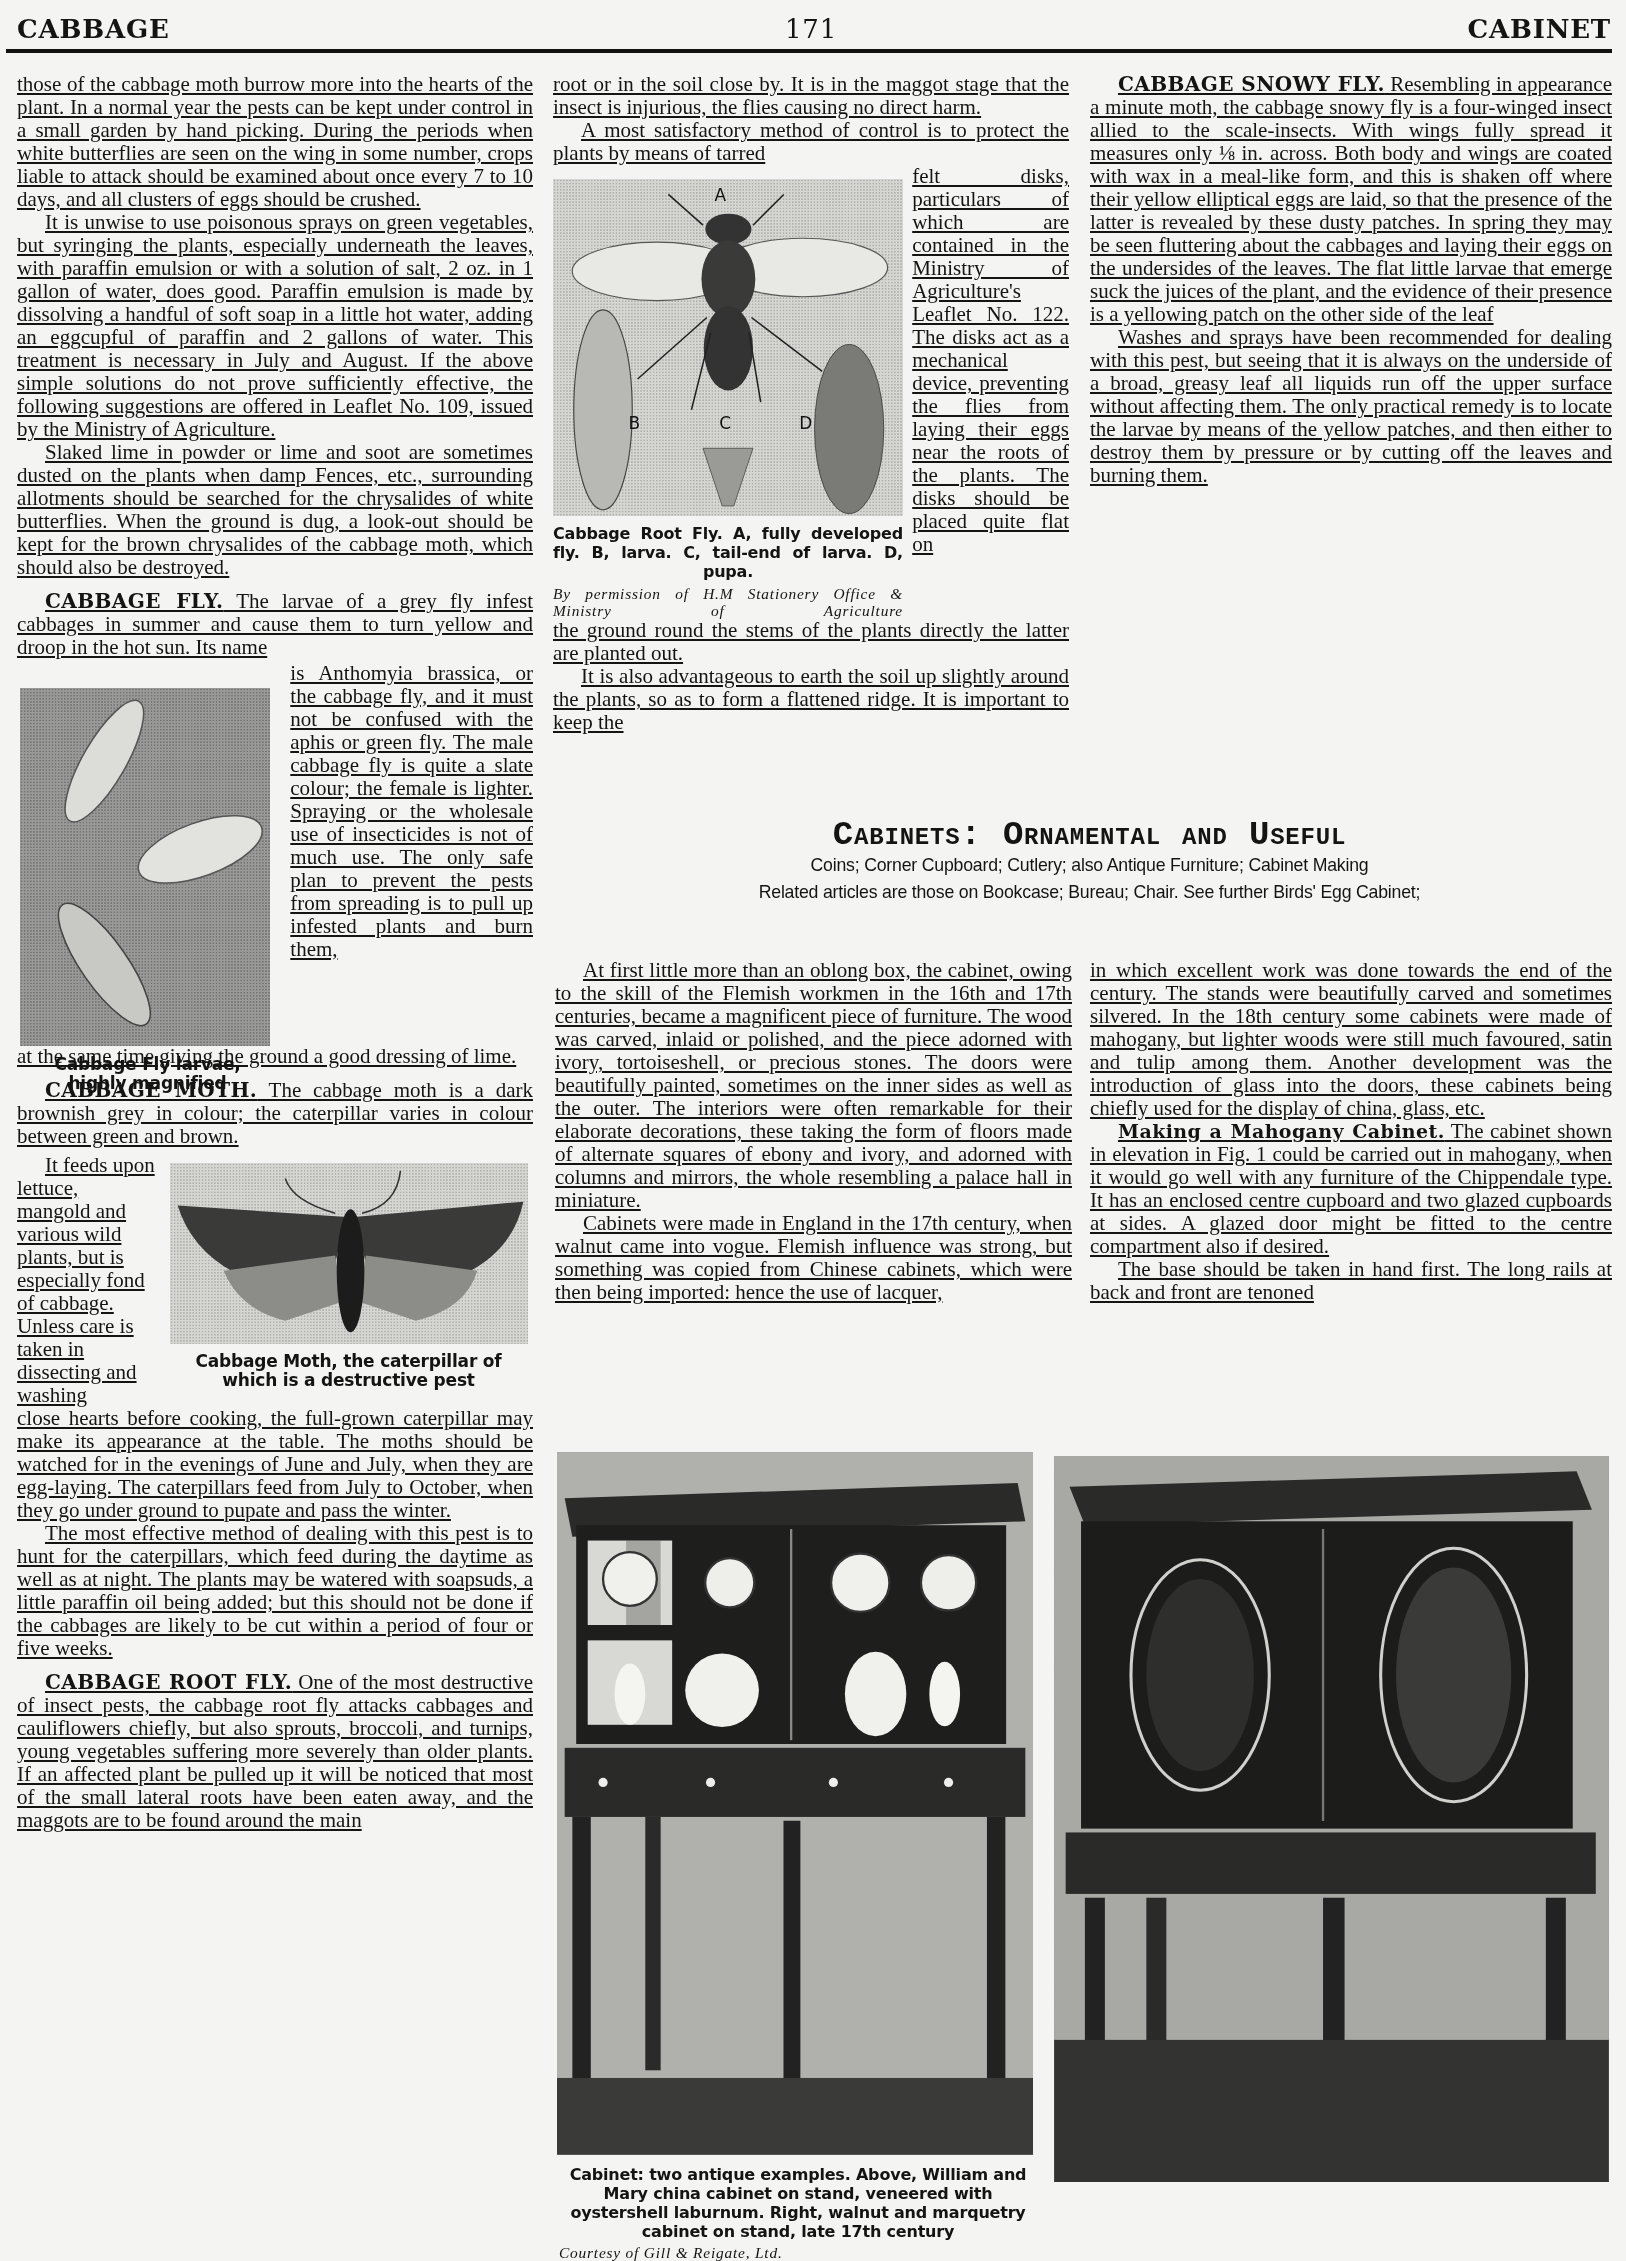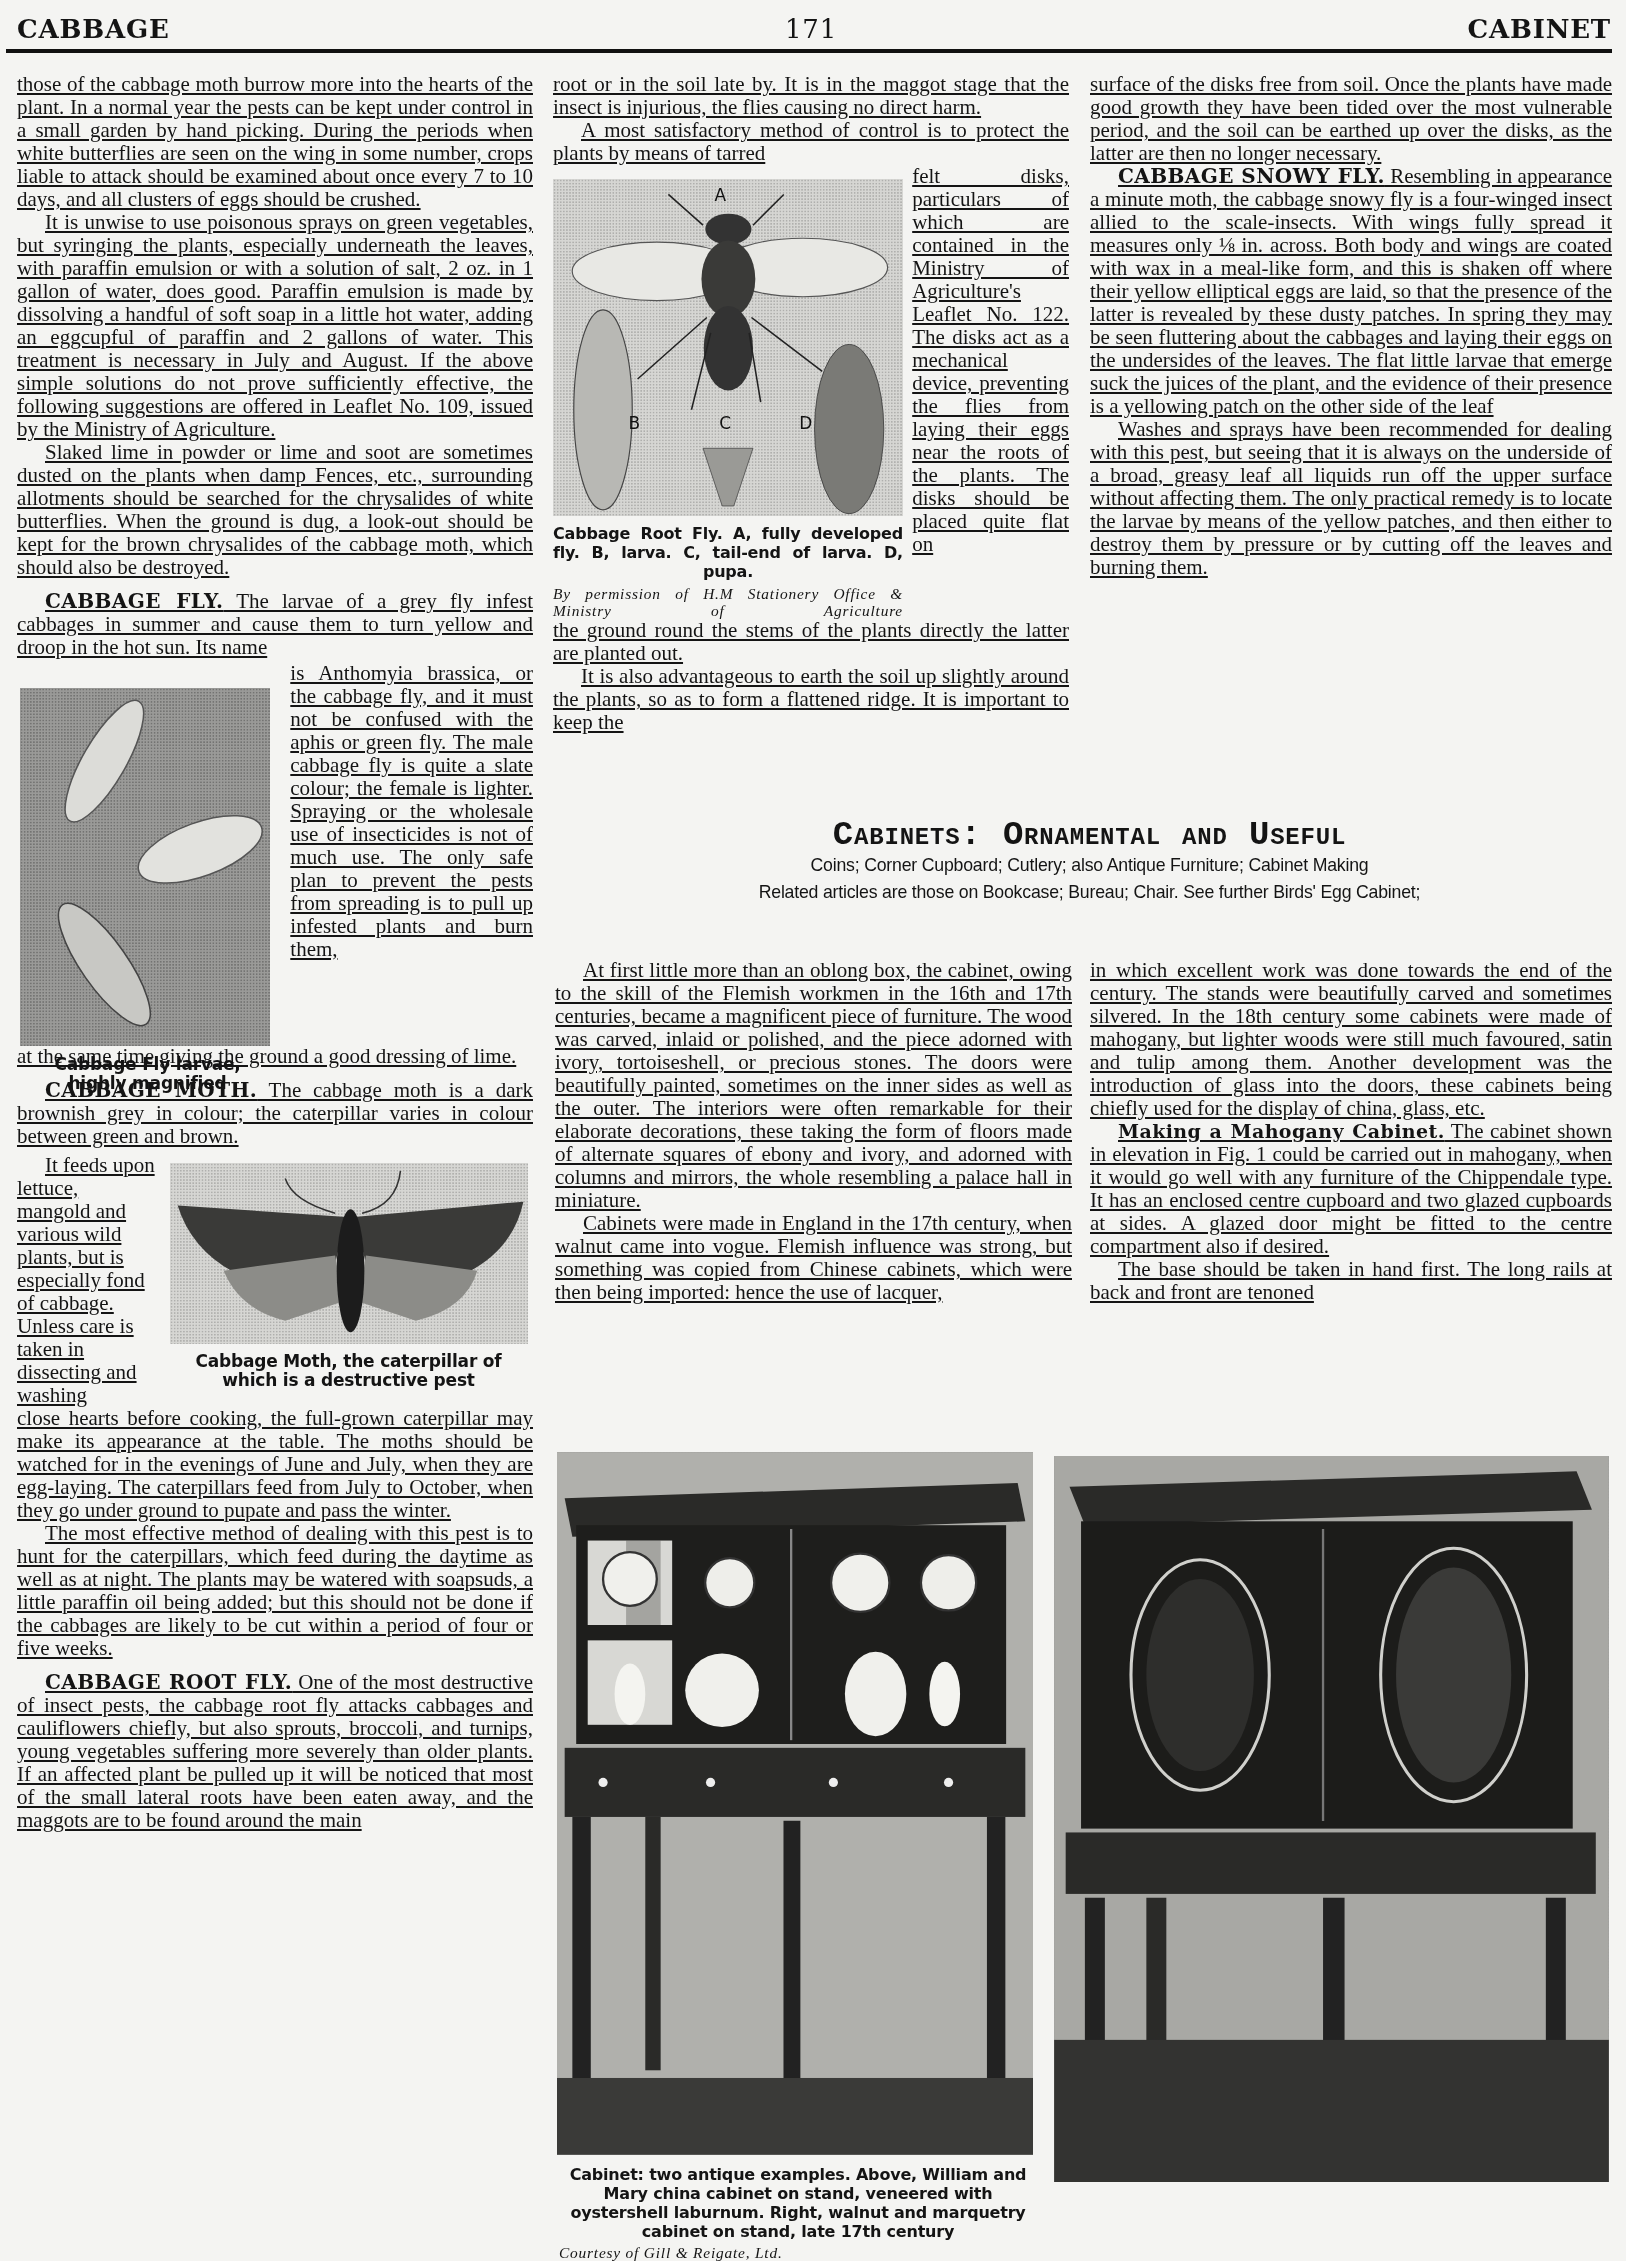--- a/index.html
+++ b/index.html
@@ -84,21 +84,21 @@
     <div class="caption" style="margin-top:7.7px; padding:0 15.4px;">Cabbage Moth, the caterpillar of which is a destructive pest</div>
   </div>
   <p style="margin-top:6.1px; text-align:left;">It feeds upon lettuce, mangold and various wild plants, but is especially fond of cabbage. Unless care is taken in dissecting and washing</p>
   <p class="noindent" style="clear:both;">close hearts before cooking, the full-grown caterpillar may make its appearance at the table.  The moths should be watched for in the evenings of June and July, when they are egg-laying.  The caterpillars feed from July to October, when they go under ground to pupate and pass the winter.</p>
   <p>The most effective method of dealing with this pest is to hunt for the caterpillars, which feed during the daytime as well as at night.  The plants may be watered with soapsuds, a little paraffin oil being added; but this should not be done if the cabbages are likely to be cut within a period of four or five weeks.</p>
 
   <p class="gap"><span class="hd">CABBAGE ROOT FLY.</span><span> One of the most destructive of insect pests, the cabbage root fly attacks cabbages and cauliflowers chiefly, but also sprouts, broccoli, and turnips, young vegetables suffering more severely than older plants.  If an affected plant be pulled up it will be noticed that most of the small lateral roots have been eaten away, and the maggots are to be found around the main</span></p>
 </div>
 
 <div class="col" style="left:553px; top:73px; width:516px;">
-  <p class="noindent">root or in the soil late by.  It is in the maggot stage that the insect is injurious, the flies causing no direct harm.</p>
+  <p class="noindent">root or in the soil close by.  It is in the maggot stage that the insect is injurious, the flies causing no direct harm.</p>
   <p>A most satisfactory method of control is to protect the plants by means of tarred</p>
   <div class="float-left-box" style="width:350px; margin-right:9.2px; margin-top:14px;">
     <div class="halftone-light" style="width:350px; height:337px; position:relative;">
       <svg width="350" height="337" viewBox="0 0 455 438" style="font-size:27px">
         <text x="210" y="28" font-family="DejaVu Sans, sans-serif" font-size="22" fill="#111">A</text>
         <path d="M195 60 L150 20 M260 60 L300 20" stroke="#222" stroke-width="2"></path>
         <ellipse cx="135" cy="120" rx="110" ry="38" fill="#e8e8e4" stroke="#555" stroke-width="1.5"></ellipse>
         <ellipse cx="325" cy="115" rx="110" ry="38" fill="#e8e8e4" stroke="#555" stroke-width="1.5"></ellipse>
         <ellipse cx="228" cy="65" rx="30" ry="20" fill="#333"></ellipse>
         <ellipse cx="228" cy="130" rx="35" ry="50" fill="#3a3a38"></ellipse>
@@ -114,21 +114,20 @@
     </div>
     <div class="caption" style="margin-top:7.7px; text-align:justify; text-align-last:center; font-size:16px;">Cabbage Root Fly.  A, fully developed fly.  B, larva.  C, tail-end of larva.  D, pupa.</div>
     <div class="credit" style="margin-top:4.6px; text-align:justify; text-align-last:justify;">By permission of H.M Stationery Office &amp; Ministry of Agriculture</div>
   </div>
   <p class="noindent" style="text-align:justify;">felt disks, particulars of which are contained in the Ministry of Agriculture's Leaflet No. 122. The disks act as a mechanical device, preventing the flies from laying their eggs near the roots of the plants. The disks should be placed quite flat on</p>
   <p class="noindent" style="clear:both;">the ground round the stems of the plants directly the latter are planted out.</p>
   <p>It is also advantageous to earth the soil up slightly around the plants, so as to form a flattened ridge.  It is important to keep the</p>
 </div>
 
 <div class="col" style="left:1090px; top:73px; width:522px;">
-  <p class="noindent">surface of the disks free from soil.  Once the plants have made good growth they have been tided over the most vulnerable period, and the soil can be earthed up over the disks, as the latter are then no longer necessary.</p>
   <p><span class="hd">CABBAGE SNOWY FLY.</span><span> Resembling in appearance a minute moth, the cabbage snowy fly is a four-winged insect allied to the scale-insects.  With wings fully spread it measures only ⅛ in. across.  Both body and wings are coated with wax in a meal-like form, and this is shaken off where their yellow elliptical eggs are laid, so that the presence of the latter is revealed by these dusty patches.  In spring they may be seen fluttering about the cabbages and laying their eggs on the undersides of the leaves.  The flat little larvae that emerge suck the juices of the plant, and the evidence of their presence is a yellowing patch on the other side of the leaf</span></p>
   <p>Washes and sprays have been recommended for dealing with this pest, but seeing that it is always on the underside of a broad, greasy leaf all liquids run off the upper surface without affecting them.  The only practical remedy is to locate the larvae by means of the yellow patches, and then either to destroy them by pressure or by cutting off the leaves and burning them.</p>
 </div>
 
 <div class="section-title" style="top:816px;">
   <div class="t1">Cabinets: Ornamental and Useful</div>
   <div class="t3" style="margin-top:0;">Coins; Corner Cupboard; Cutlery; also Antique Furniture; Cabinet Making</div>
   <div class="t3">Related articles are those on Bookcase; Bureau; Chair.  See further Birds' Egg Cabinet;</div>
 </div>
 

